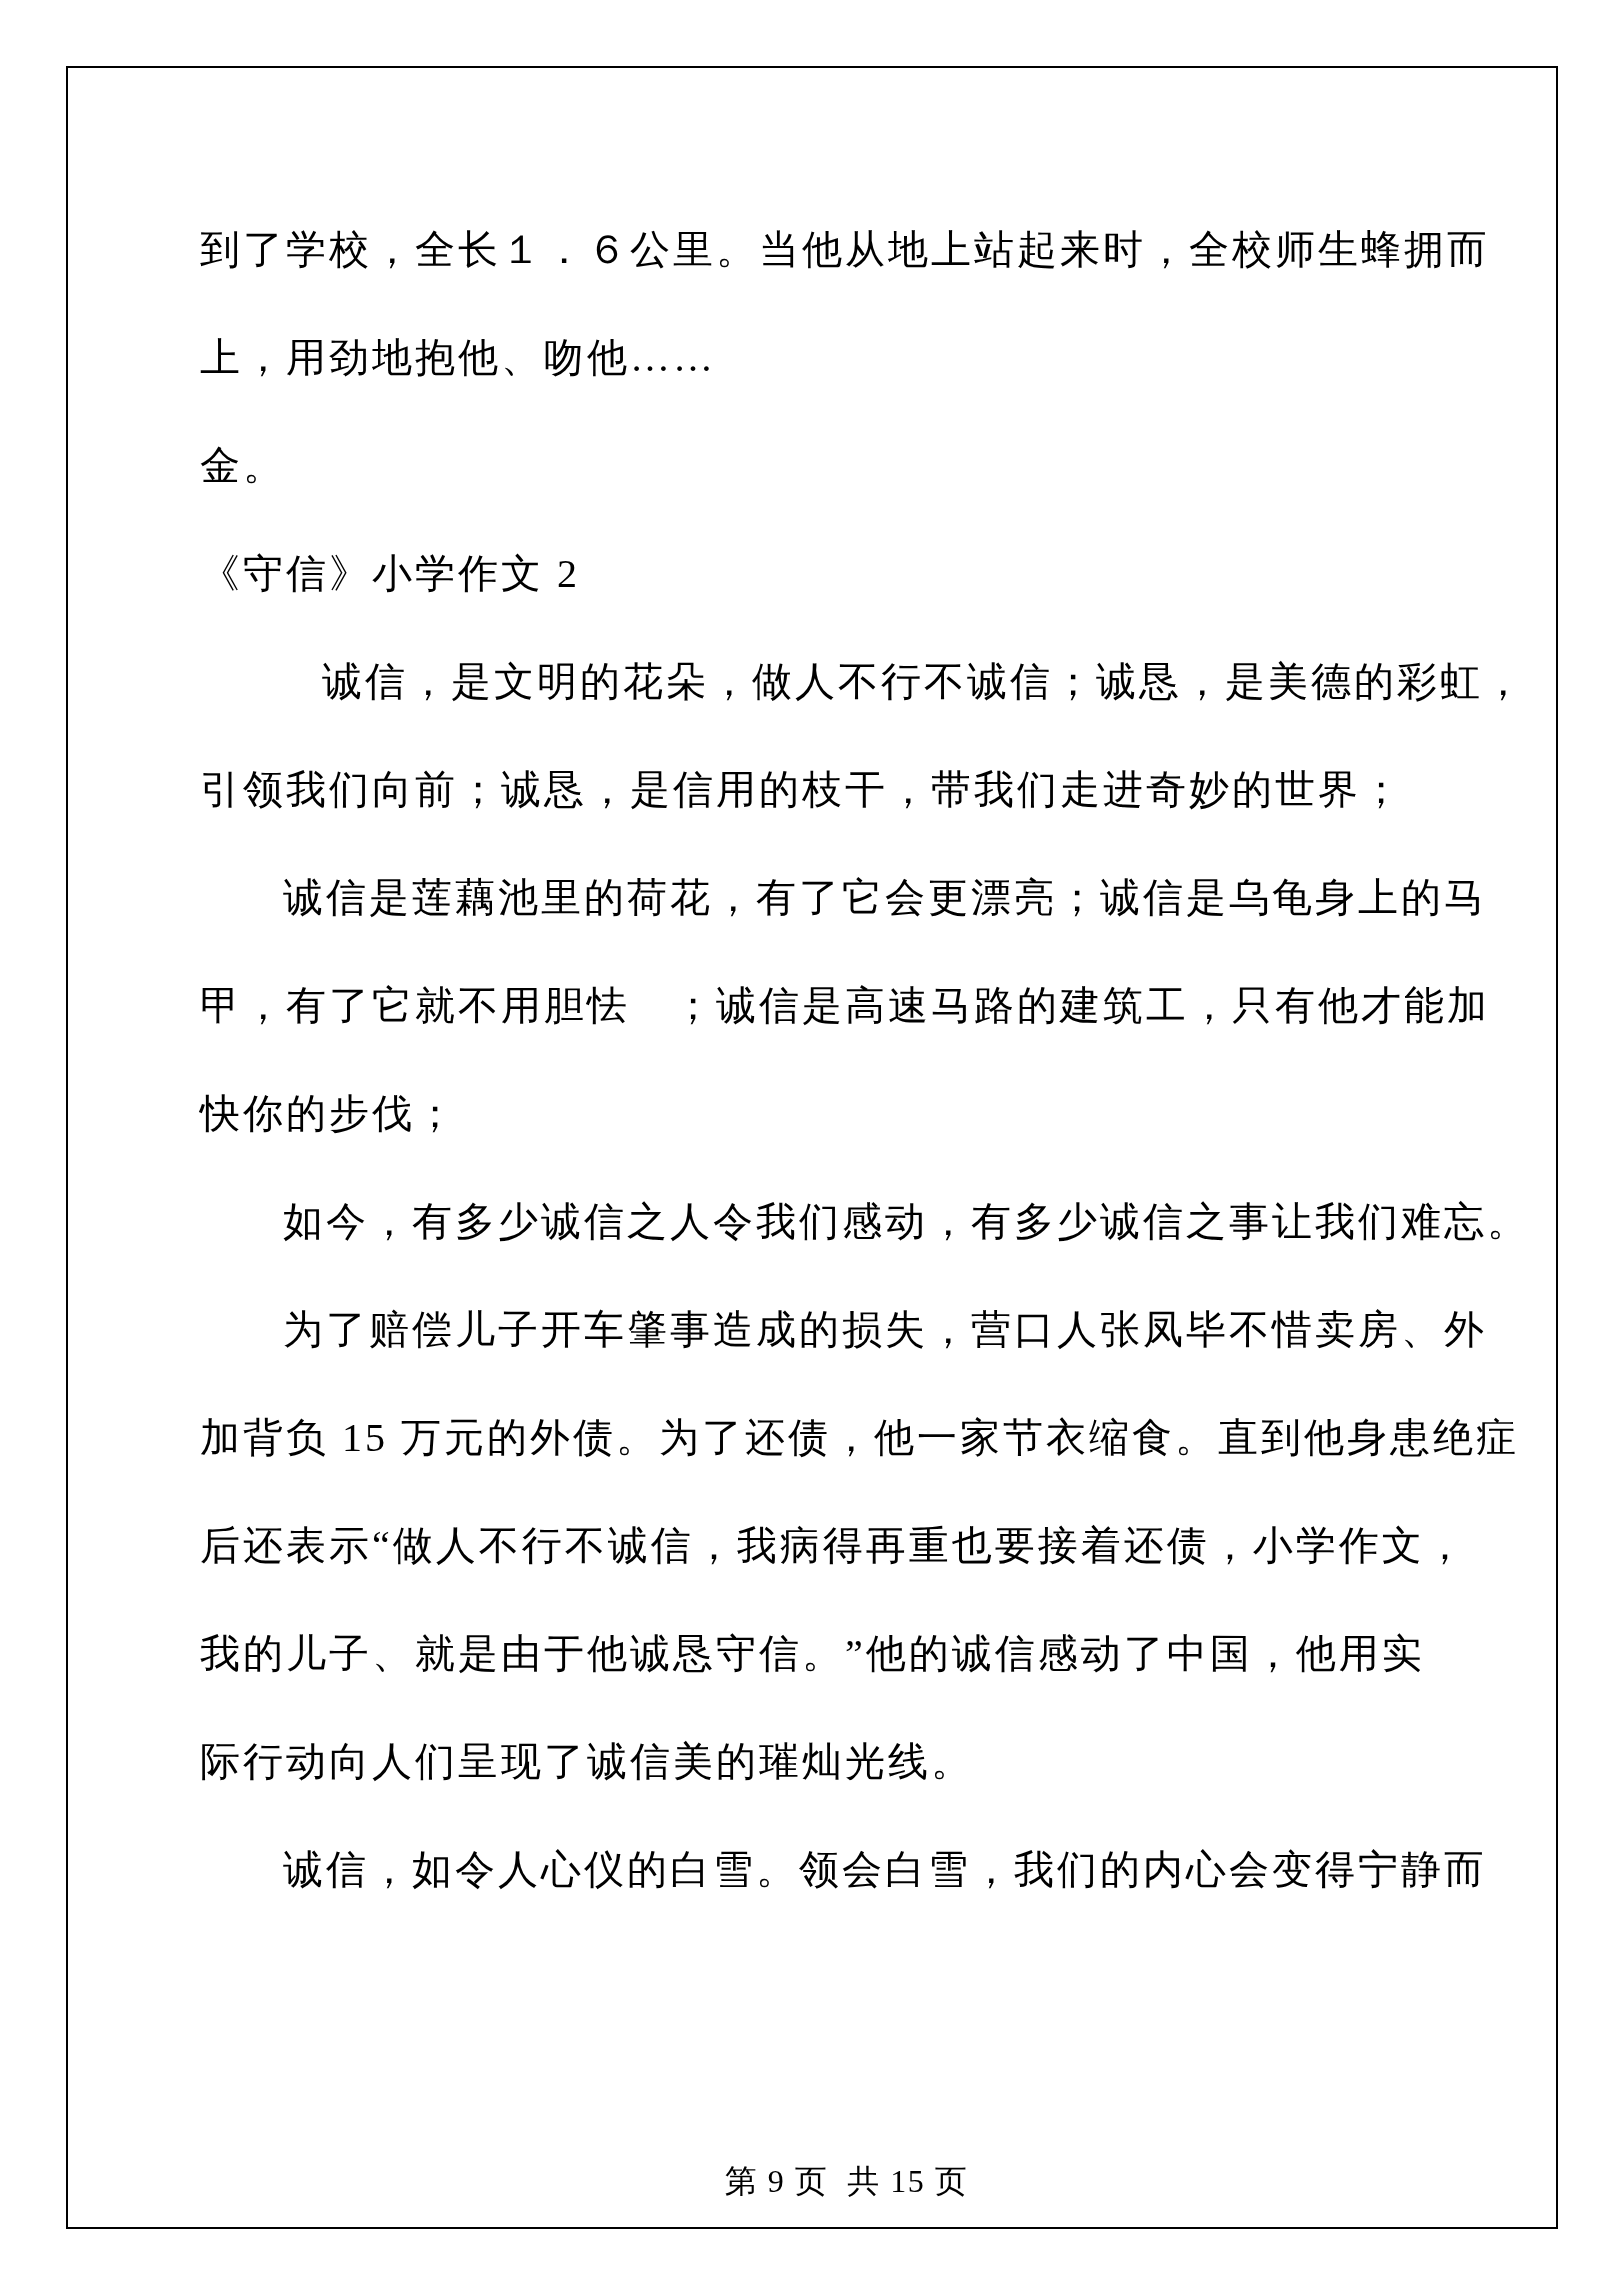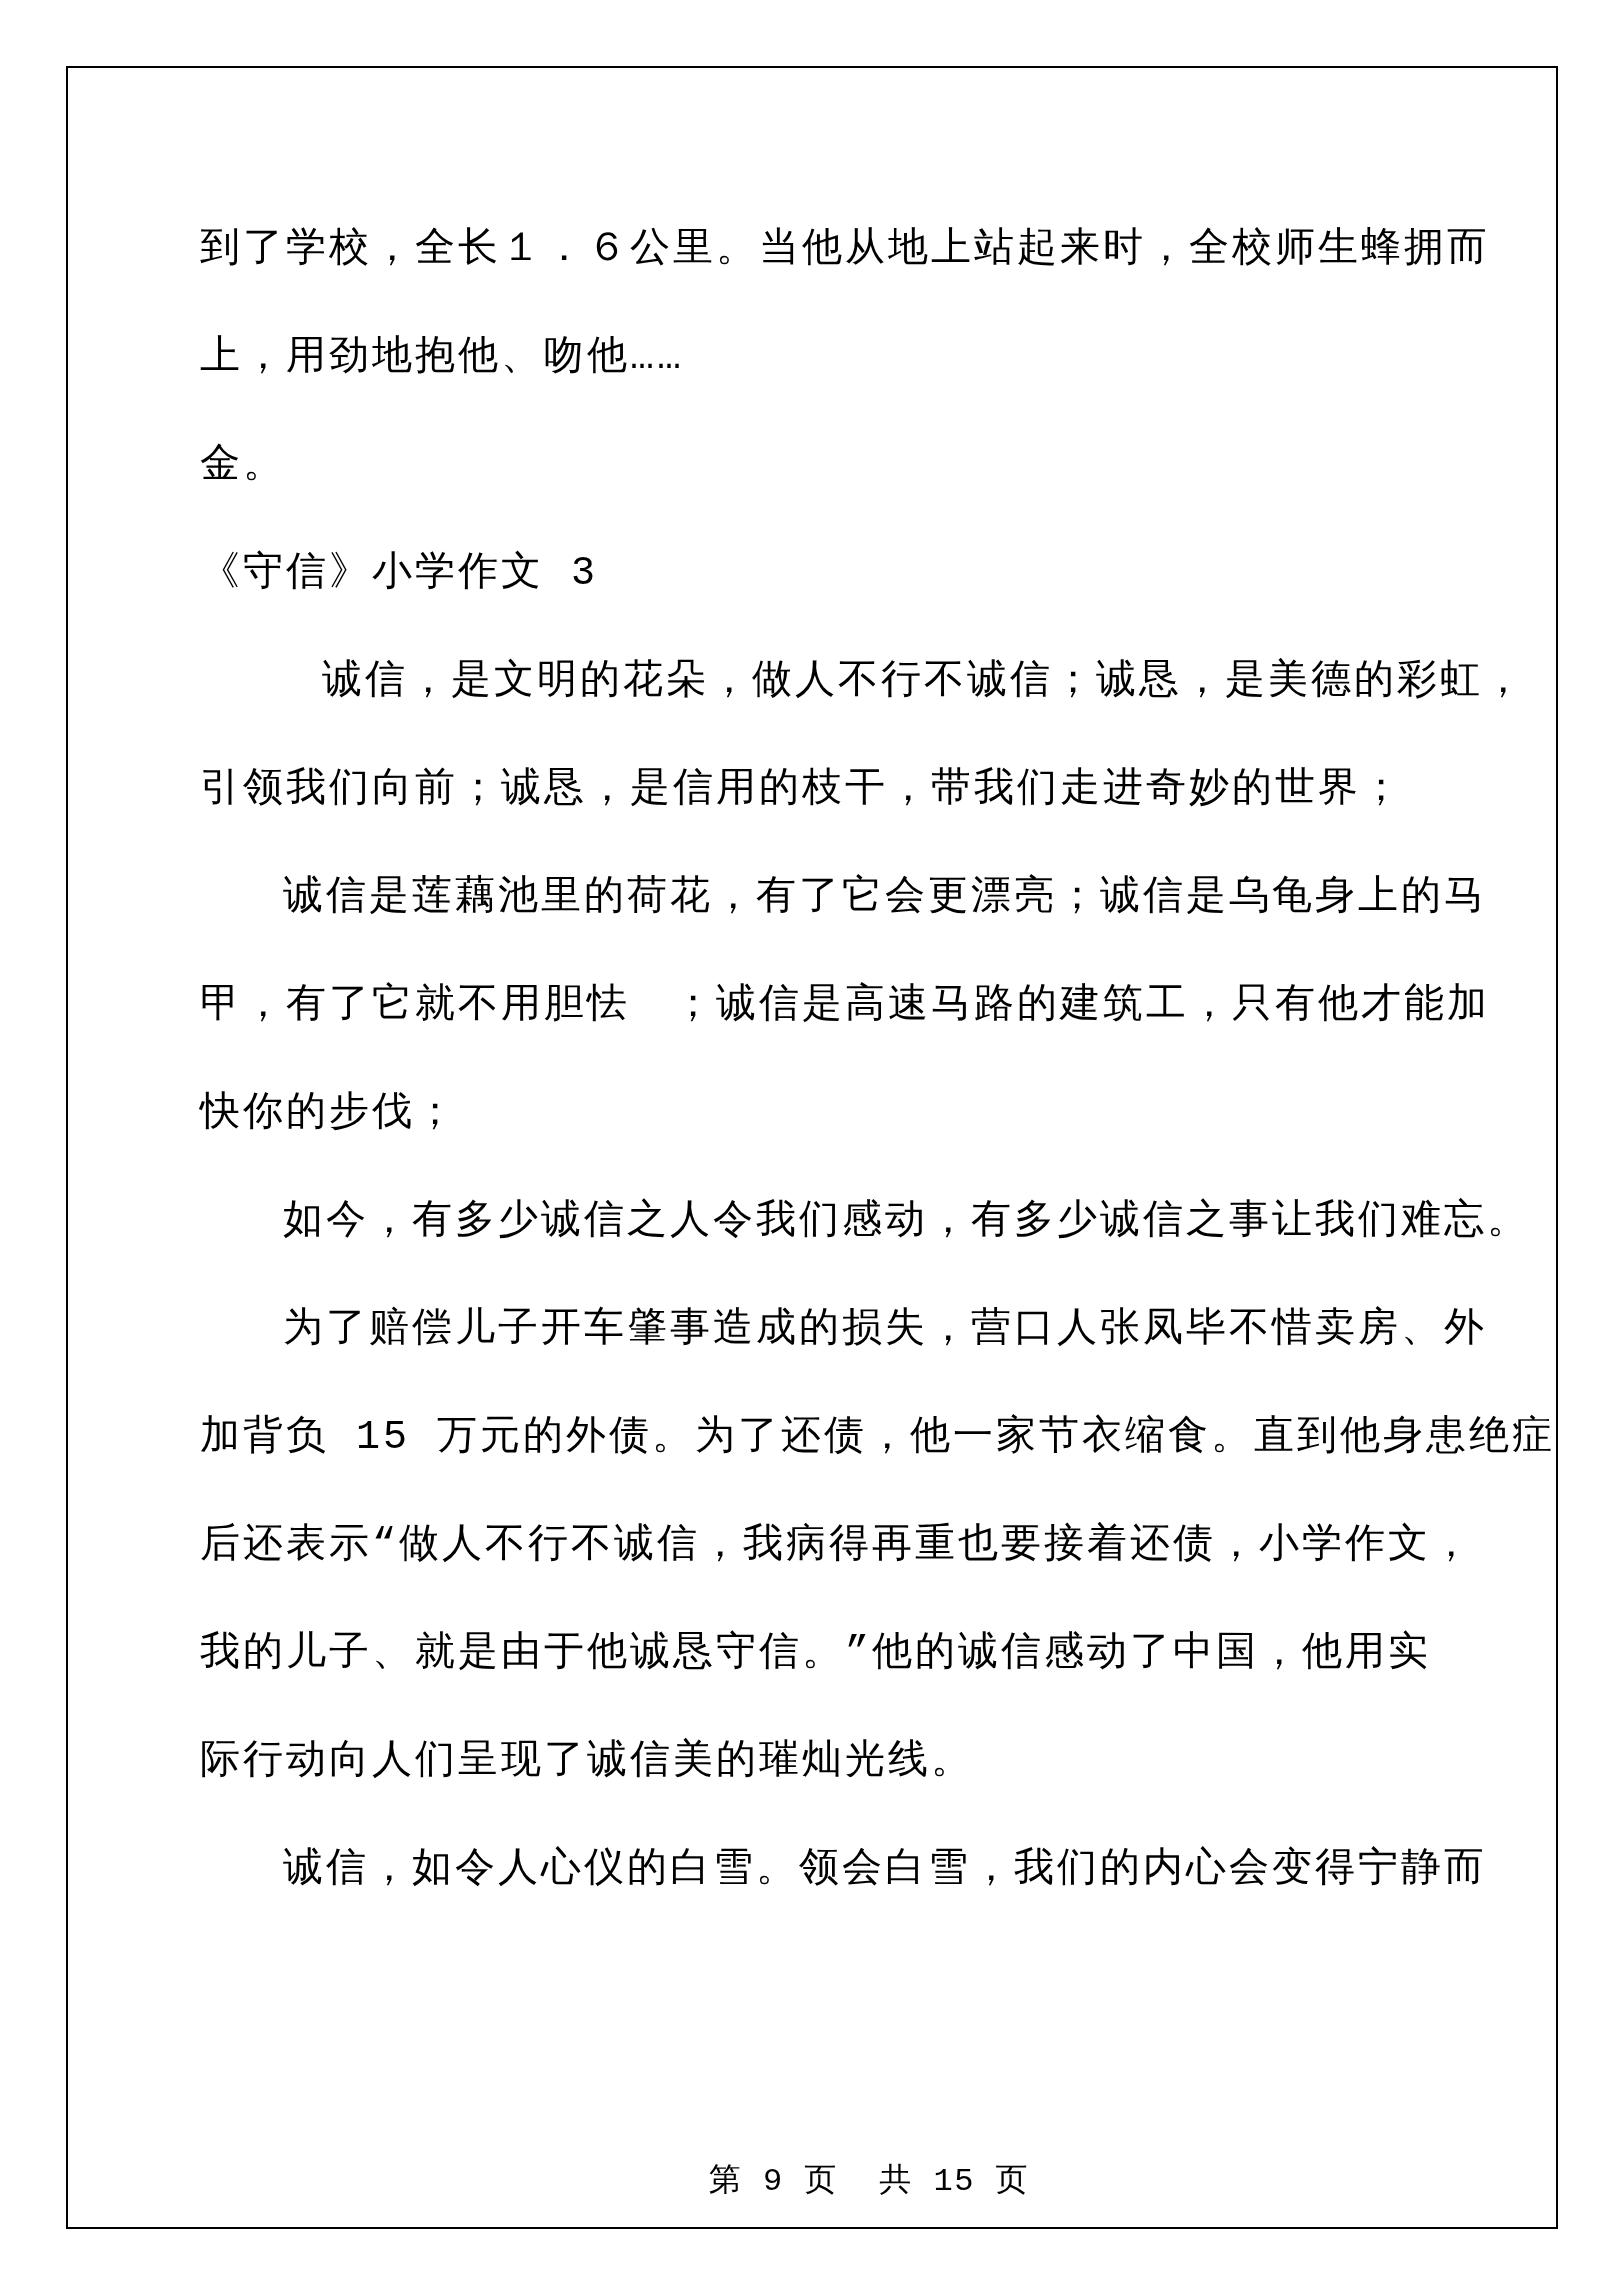--- a/index.html
+++ b/index.html
@@ -5,21 +5,21 @@
   html, body {
     margin: 0;
     padding: 0;
     background: #ffffff;
   }
   .page {
     position: relative;
     width: 1623px;
     height: 2295px;
     background: #ffffff;
-    font-family: Liberation Mono, monospace;
+    font-family: Liberation Serif, serif;
     color: #000000;
     overflow: hidden;
   }
   .page-border {
     position: absolute;
     left: 66px;
     top: 66px;
     width: 1492px;
     height: 2163px;
     border: 2.3px solid #000000;
@@ -59,21 +59,21 @@
 <body>
 
 <div class="page">
   <div class="page-border"></div>
 
   <div class="body-text">
 
   <div class="line indent-0">到了学校，全长１．６公里。当他从地上站起来时，全校师生蜂拥而</div>
       <div class="line indent-0">上，用劲地抱他、吻他……</div>
       <div class="line indent-0">金。</div>
-      <div class="line indent-0">《守信》小学作文 3</div>
+      <div class="line indent-0">《守信》小学作文 2</div>
       <div class="line indent-3">诚信，是文明的花朵，做人不行不诚信；诚恳，是美德的彩虹，</div>
       <div class="line indent-0">引领我们向前；诚恳，是信用的枝干，带我们走进奇妙的世界；</div>
       <div class="line indent-2">诚信是莲藕池里的荷花，有了它会更漂亮；诚信是乌龟身上的马</div>
       <div class="line indent-0">甲，有了它就不用胆怯　；诚信是高速马路的建筑工，只有他才能加</div>
       <div class="line indent-0">快你的步伐；</div>
       <div class="line indent-2">如今，有多少诚信之人令我们感动，有多少诚信之事让我们难忘。</div>
       <div class="line indent-2">为了赔偿儿子开车肇事造成的损失，营口人张凤毕不惜卖房、外</div>
       <div class="line indent-0">加背负 15 万元的外债。为了还债，他一家节衣缩食。直到他身患绝症</div>
       <div class="line indent-0">后还表示“做人不行不诚信，我病得再重也要接着还债，小学作文，</div>
       <div class="line indent-0">我的儿子、就是由于他诚恳守信。”他的诚信感动了中国，他用实</div>

